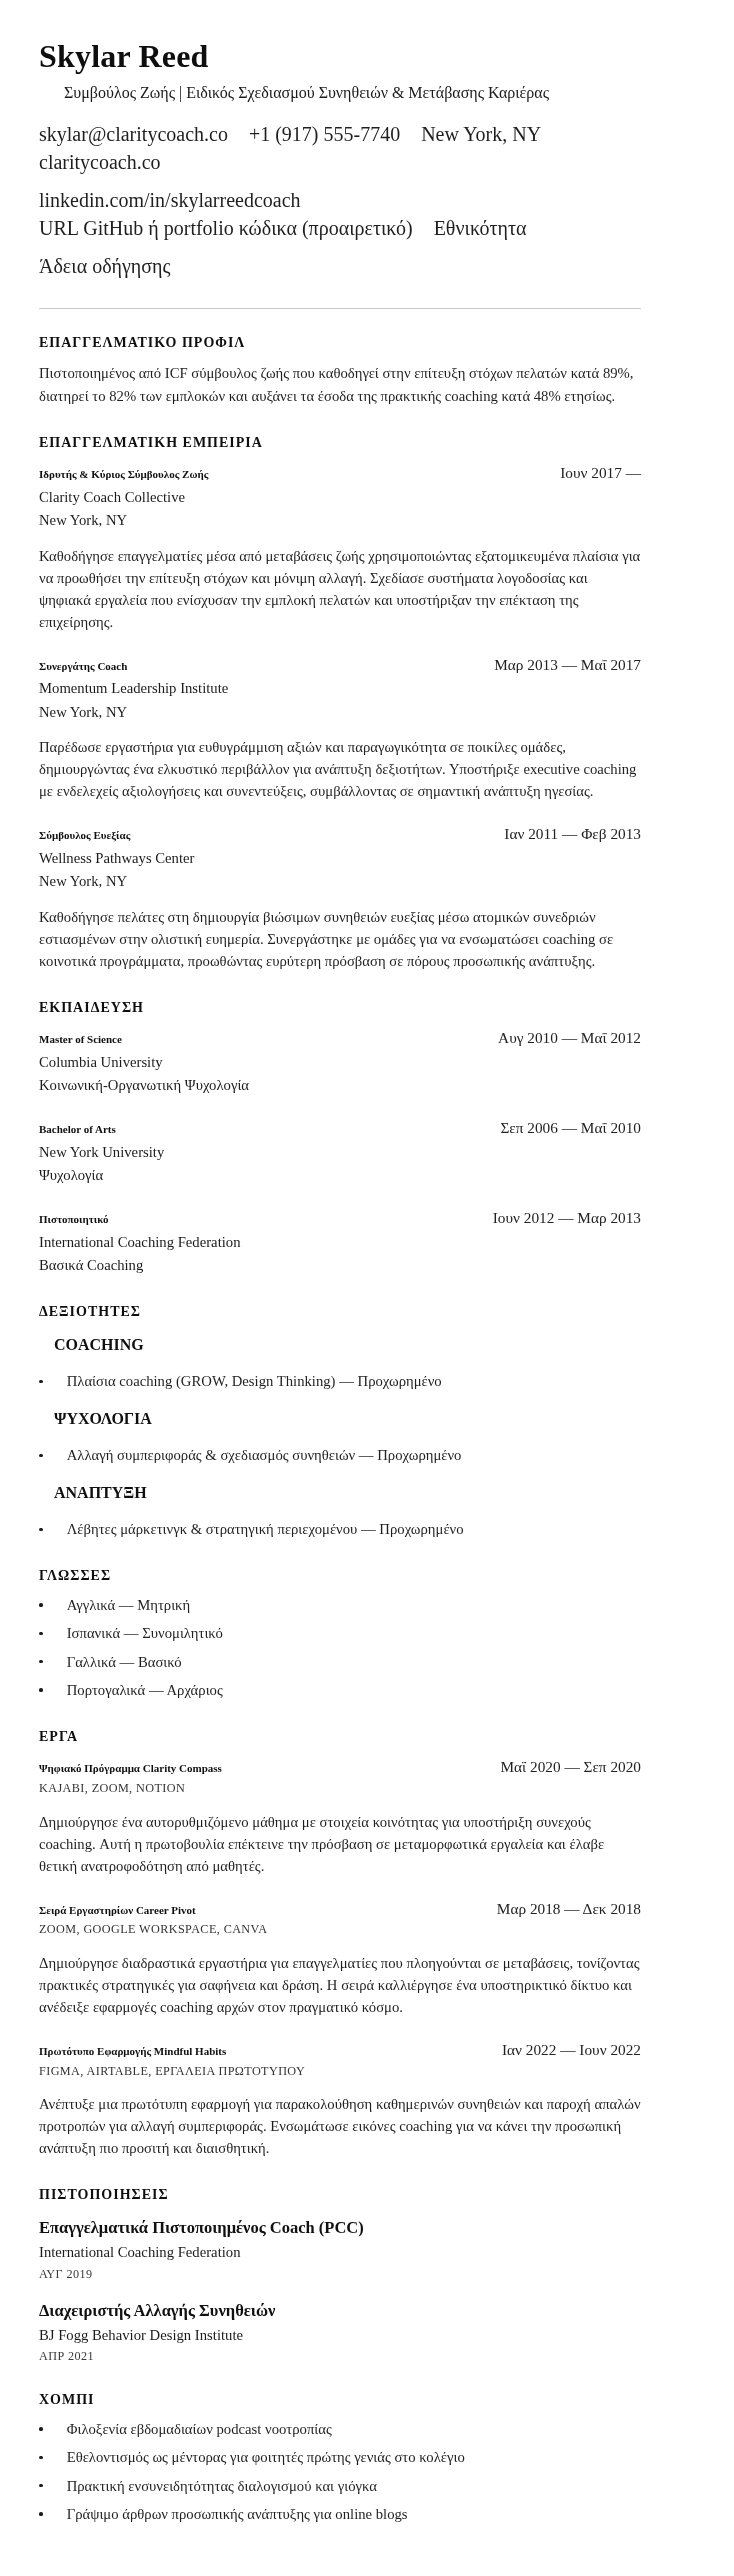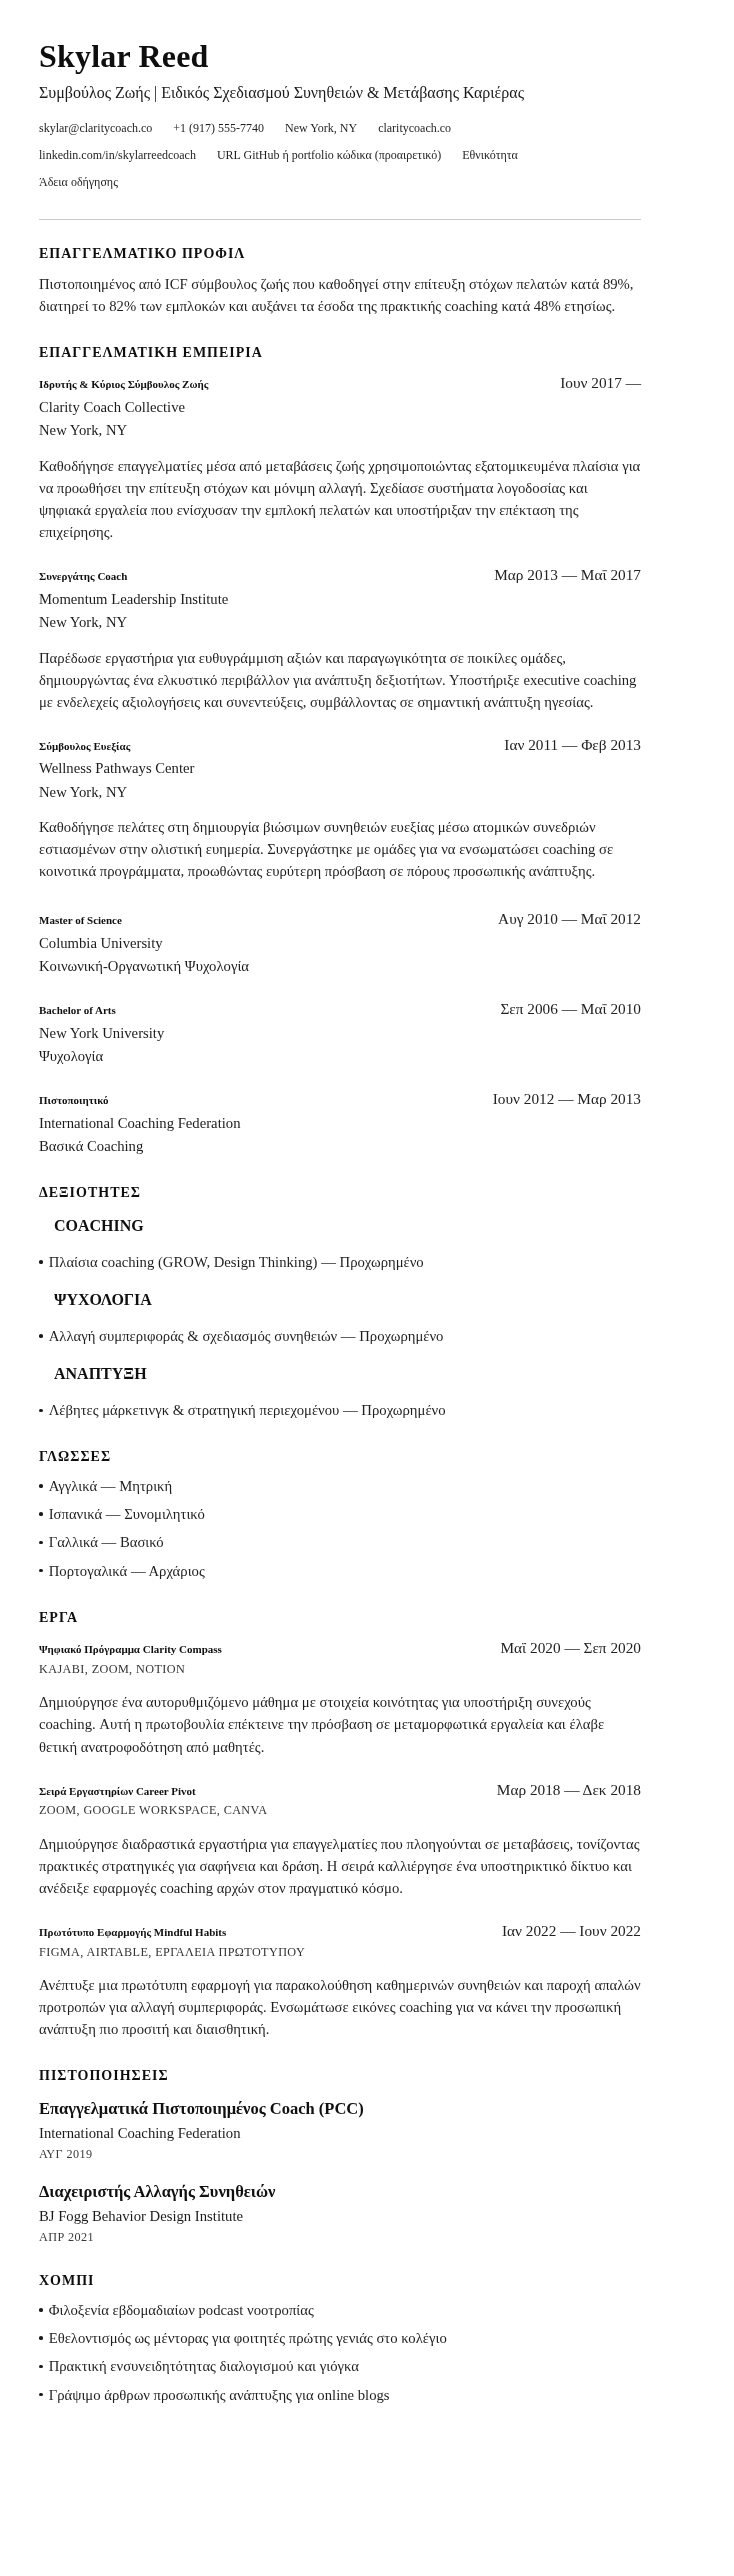--- a/index.html
+++ b/index.html
@@ -5,23 +5,23 @@
   html, body { margin: 0; padding: 0; background: #ffffff; }
   body {
     width: 734px; height: 2576px; overflow: hidden;
     color: #1b1b1b;
     font-family: "Liberation Serif", "DejaVu Serif", serif;
     -webkit-font-smoothing: antialiased;
   }
   .page { box-sizing: border-box; width: 680px; height: 2576px; padding: 38px 39px 0; overflow: hidden; }
 
   h1.name { margin: 0; font-size: 32px; line-height: 1.15; font-weight: 700; color: #0e0e0e; letter-spacing: 0.2px; }
-  .subtitle { margin-top: 7.3px; font-size: 16px; line-height: 1.35; color: #1b1b1b; }
-
-  .contact-row { display: flex; flex-wrap: wrap; column-gap: 21px; row-gap: 0; font-size: 12px; line-height: 1.4; margin-top: 10.4px; color: #1f1f1f; }
+  .subtitle { margin-top: 7.3px; font-size: 16px; line-height: 1.35; color: #1b1b1b; margin-left: 25px; }
+
+  .contact-row { display: flex; flex-wrap: wrap; column-gap: 21px; row-gap: 0; font-size: 20px; line-height: 1.4; margin-top: 10.4px; color: #1f1f1f; }
   .contact-row.first { margin-top: 16px; }
 
   hr.divider { border: none; border-top: 0.6px solid #c9c9c9; margin: 28px 0 0; }
 
   section { margin-top: 28px; }
   section.first-section { margin-top: 26px; }
   h2.section-heading { margin: 0; font-size: 14px; font-weight: 700; letter-spacing: 1px; color: #0e0e0e; }
 
   .para { margin: 11px 0 0; font-size: 14.7px; line-height: 1.5; max-width: 612px; color: #1f1f1f; }
 
@@ -32,21 +32,21 @@
   .dates { font-size: 15.3px; color: #222222; white-space: nowrap; margin-left: 14.7px; }
   .org { margin-top: 3.7px; font-size: 14.7px; line-height: 1.5; }
   .sub-line { margin-top: 1.2px; font-size: 14.7px; line-height: 1.5; }
   .entry .para { margin-top: 13.5px; }
   .tools { margin-top: 3.7px; font-size: 12.2px; letter-spacing: 0.4px; color: #333333; line-height: 1.4; }
 
   .skill-group { margin-top: 17px; }
   h2.section-heading + .skill-group { margin-top: 14.7px; }
   h3.group-name { margin: 15px; font-size: 16px; font-weight: 700; color: #101010; line-height: 1.25; }
 
-  .bullet-item { display: flex; align-items: center; gap: 6px; font-size: 14.7px; line-height: 1.5; margin-top: 7.3px; color: #1f1f1f; }
+  .bullet-item { display: flex; align-items: center; gap: 24px; font-size: 14.7px; line-height: 1.5; margin-top: 7.3px; color: #1f1f1f; }
   .bullet-item + .bullet-item { margin-top: 4.9px; }
   .dot { flex: none; width: 3.7px; height: 3.7px; border-radius: 50%; background: #1b1b1b; }
   .bullet-list { margin-top: 9.8px; }
   .bullet-list .bullet-item { margin-top: 6.1px; }
 
   .cert { margin-top: 18.4px; }
   h2.section-heading + .cert { margin-top: 13.5px; }
   .cert h3 { margin: 0; font-size: 16.5px; font-weight: 700; color: #101010; line-height: 1.3; }
   .issuer { margin-top: 2.4px; font-size: 14.7px; line-height: 1.5; }
   .cert-date { margin-top: 3.7px; font-size: 12.2px; letter-spacing: 0.4px; color: #3a3a3a; }
@@ -111,20 +111,21 @@
         <h3>Σύμβουλος Ευεξίας</h3>
         <span class="dates">Ιαν 2011 — Φεβ 2013</span>
       </div>
       <div class="org">Wellness Pathways Center</div>
       <div class="sub-line">New York, NY</div>
       <p class="para">Καθοδήγησε πελάτες στη δημιουργία βιώσιμων συνηθειών ευεξίας μέσω ατομικών συνεδριών εστιασμένων στην ολιστική ευημερία. Συνεργάστηκε με ομάδες για να ενσωματώσει coaching σε κοινοτικά προγράμματα, προωθώντας ευρύτερη πρόσβαση σε πόρους προσωπικής ανάπτυξης.</p>
     </article>
   </section>
 
   <section>
+    <h2 class="section-heading">ΕΚΠΑΙΔΕΥΣΗ</h2>
 
     <article class="entry">
       <div class="entry-head">
         <h3>Master of Science</h3>
         <span class="dates">Αυγ 2010 — Μαΐ 2012</span>
       </div>
       <div class="org">Columbia University</div>
       <div class="sub-line">Κοινωνική-Οργανωτική Ψυχολογία</div>
     </article>
 

